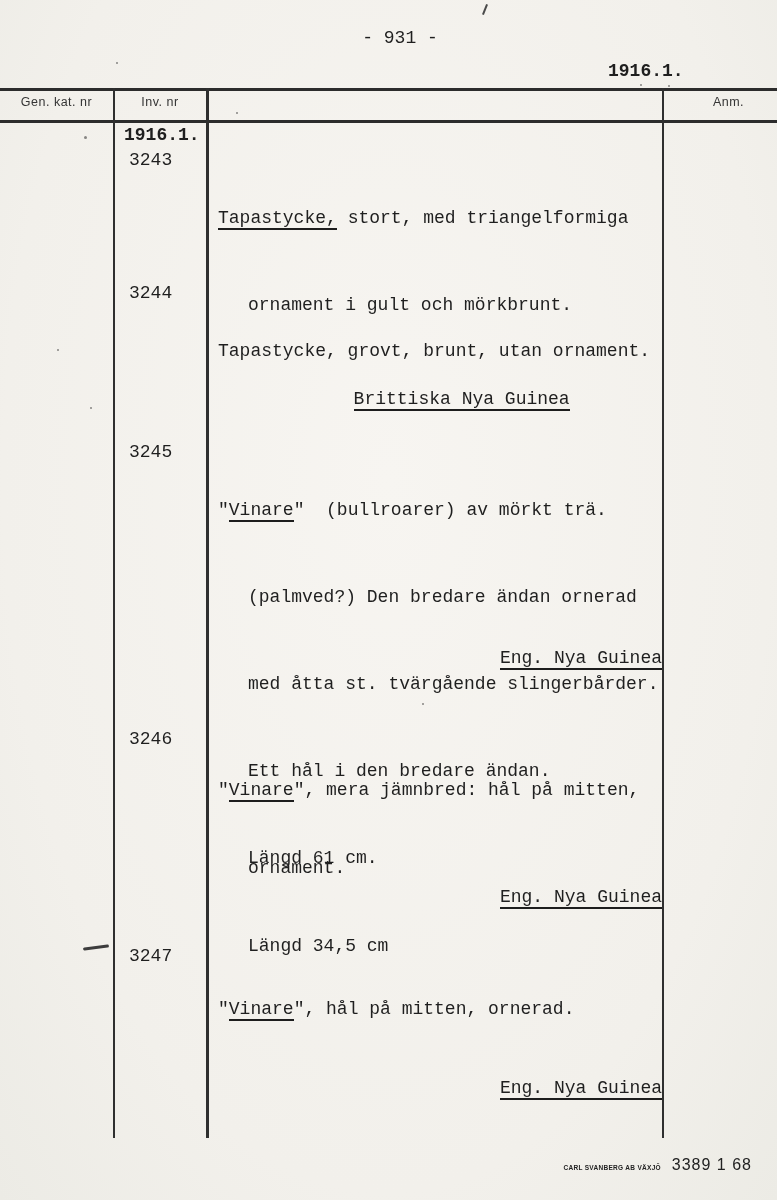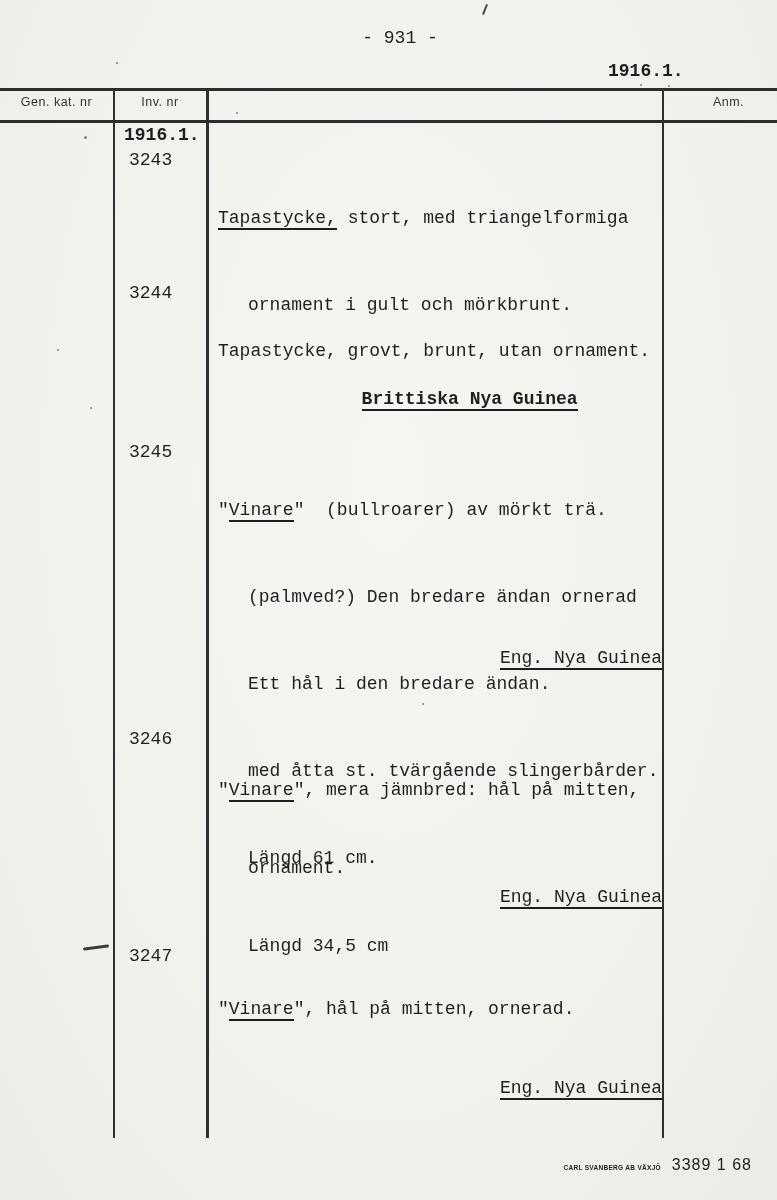--- a/index.html
+++ b/index.html
@@ -51,30 +51,30 @@
 <div class="abs type entry-text" style="top:146px;">
   <div><span></span><span class="u">Tapastycke,</span><span> stort, med triangelformiga</span></div>
   <div class="cont">ornament i gult och mörkbrunt.</div>
 </div>
 
 <div class="abs type num" style="top:279px;">3244</div>
 <div class="abs type entry-text" style="top:279px;">
   <div><span></span><span></span><span>Tapastycke, grovt, brunt, utan ornament.</span></div>
 </div>
 
-<div class="abs type" style="left:340px;top:356px;font-weight:bold;">
+<div class="abs type" style="left:332px;top:356px;">
   <span class="u">Brittiska Nya Guinea</span>
 </div>
 
 <div class="abs type num" style="top:438px;">3245</div>
 <div class="abs type entry-text" style="top:438px;">
   <div><span>"</span><span class="u">Vinare</span><span>"  (bullroarer) av mörkt trä.</span></div>
   <div class="cont">(palmved?) Den bredare ändan ornerad</div>
+  <div class="cont">med åtta st. tvärgående slingerbårder.</div>
   <div class="cont">Ett hål i den bredare ändan.</div>
-  <div class="cont">med åtta st. tvärgående slingerbårder.</div>
   <div class="cont">Längd 61 cm.</div>
 </div>
 <div class="abs type prov" style="top:615px;">
   <span class="u">Eng. Nya Guinea</span>
 </div>
 
 <div class="abs type num" style="top:725px;">3246</div>
 <div class="abs type entry-text" style="top:725px;line-height:26px;">
   <div><span>"</span><span class="u">Vinare</span><span>", mera jämnbred: hål på mitten,</span></div>
   <div class="cont">ornament.</div>

